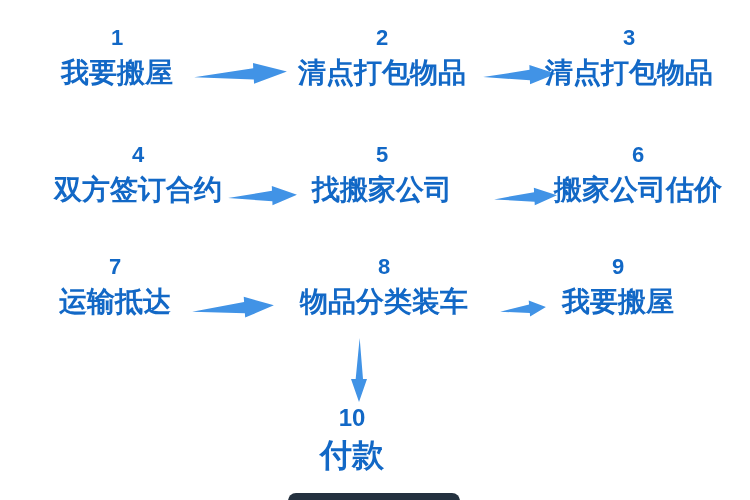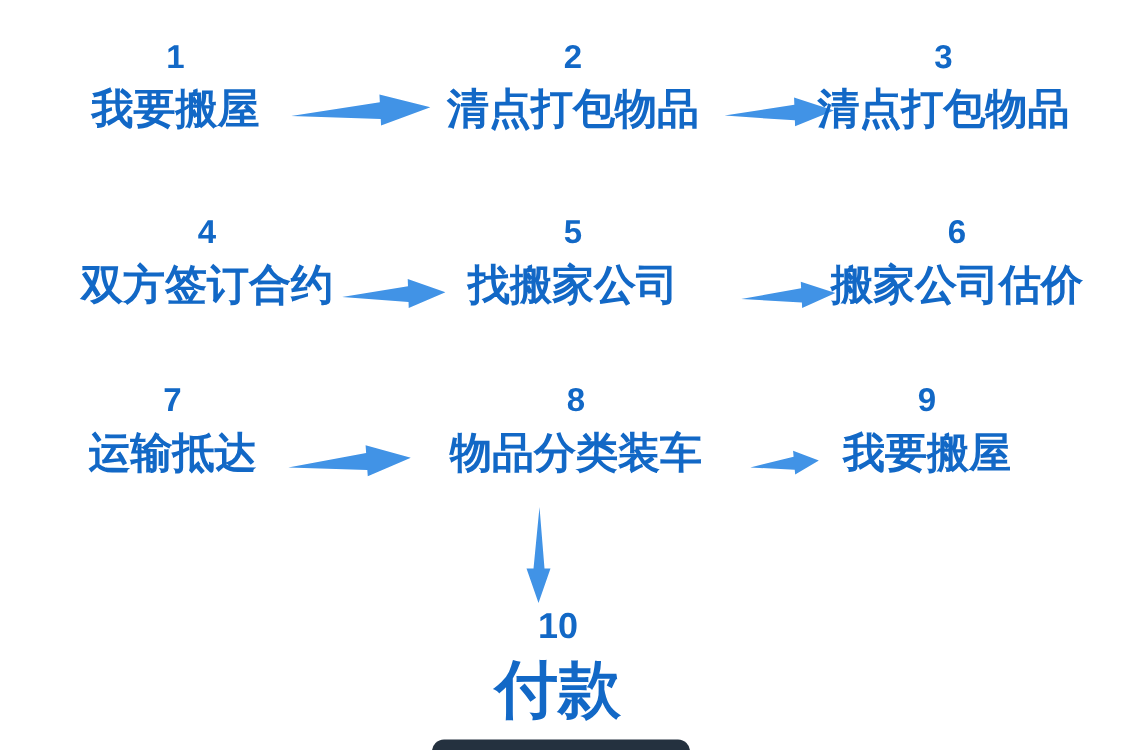--- a/index.html
+++ b/index.html
@@ -27,21 +27,21 @@
     line-height:1;
     margin-bottom:10px;
   }
   .step .label{
     font-size:28px;
     font-weight:700;
     line-height:1;
     white-space:nowrap;
   }
   .step10 .num{font-size:24px;margin-bottom:9px;}
-  .step10 .label{font-size:42px;}
+  .step10 .label{font-size:32px;}
   .arrow{
     position:absolute;
     color:#4193E6;
   }
   .arrow svg{display:block;width:100%;height:100%;}
   .bottom-bar{
     position:absolute;
     left:288px;
     top:493px;
     width:172px;
@@ -123,20 +123,20 @@
     <div class="num">9</div>
     <div class="label">我要搬屋</div>
   </div>
 
   <div class="arrow" style="left:349px;top:338px;width:20px;height:64px;">
     <svg viewBox="0 0 30 100" preserveAspectRatio="none">
         <polygon fill="currentColor" points="16,0 21,64 27,64 15,100 3,64 10,64"></polygon>
       </svg>
   </div>
 
-  <div class="step step10" style="left:372px;top:406px;">
+  <div class="step step10" style="left:352px;top:406px;">
     <div class="num">10</div>
     <div class="label">付款</div>
   </div>
 
   <div class="bottom-bar"></div>
 
 </div>
 
 </body></html>

